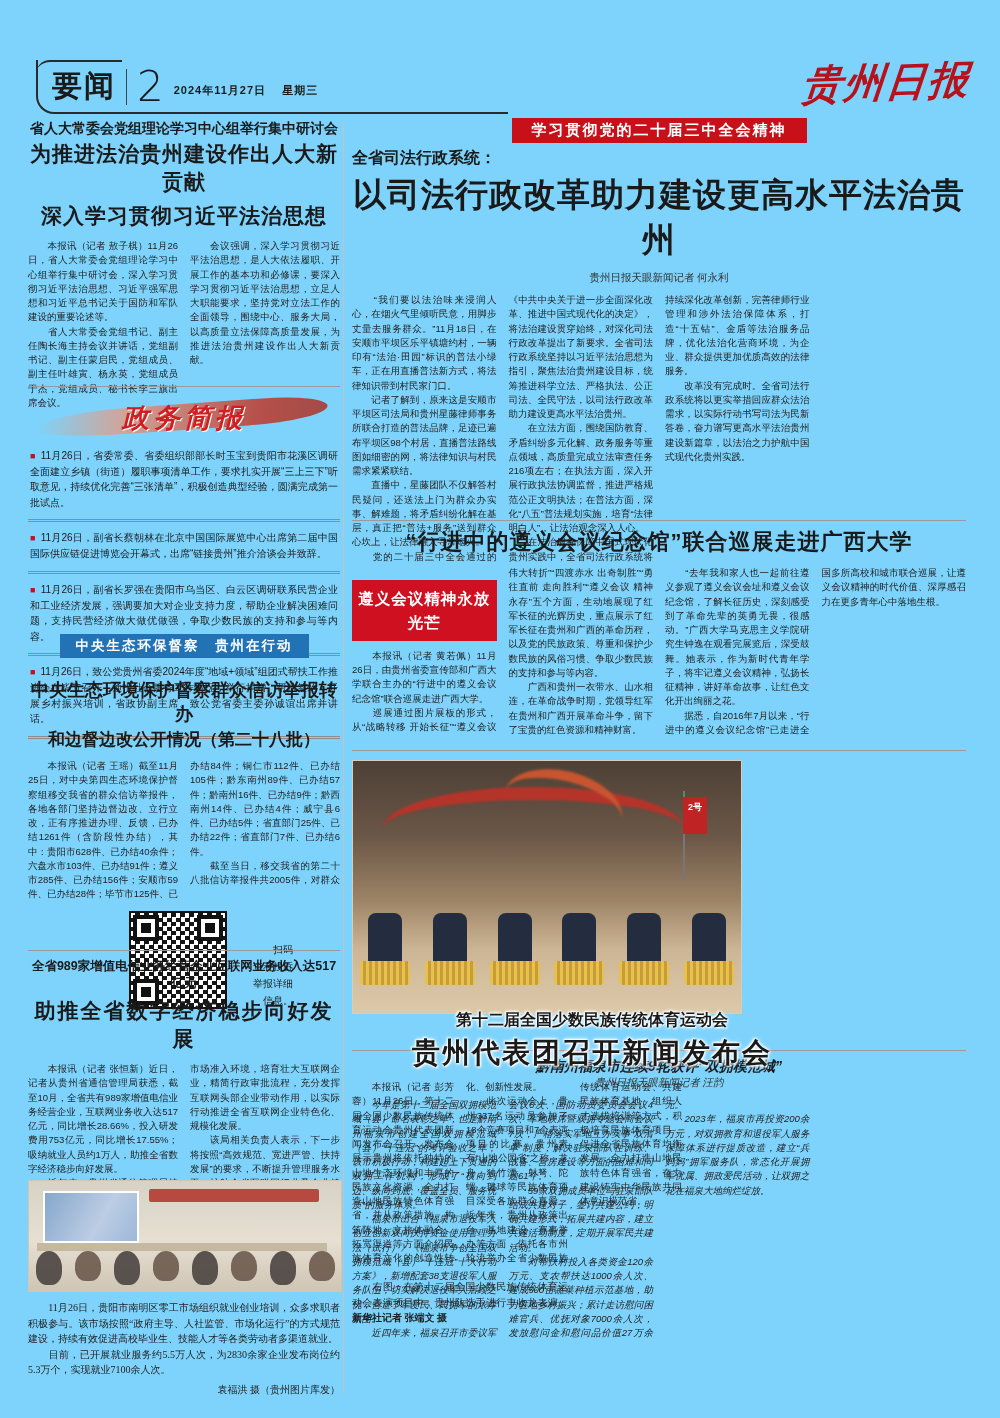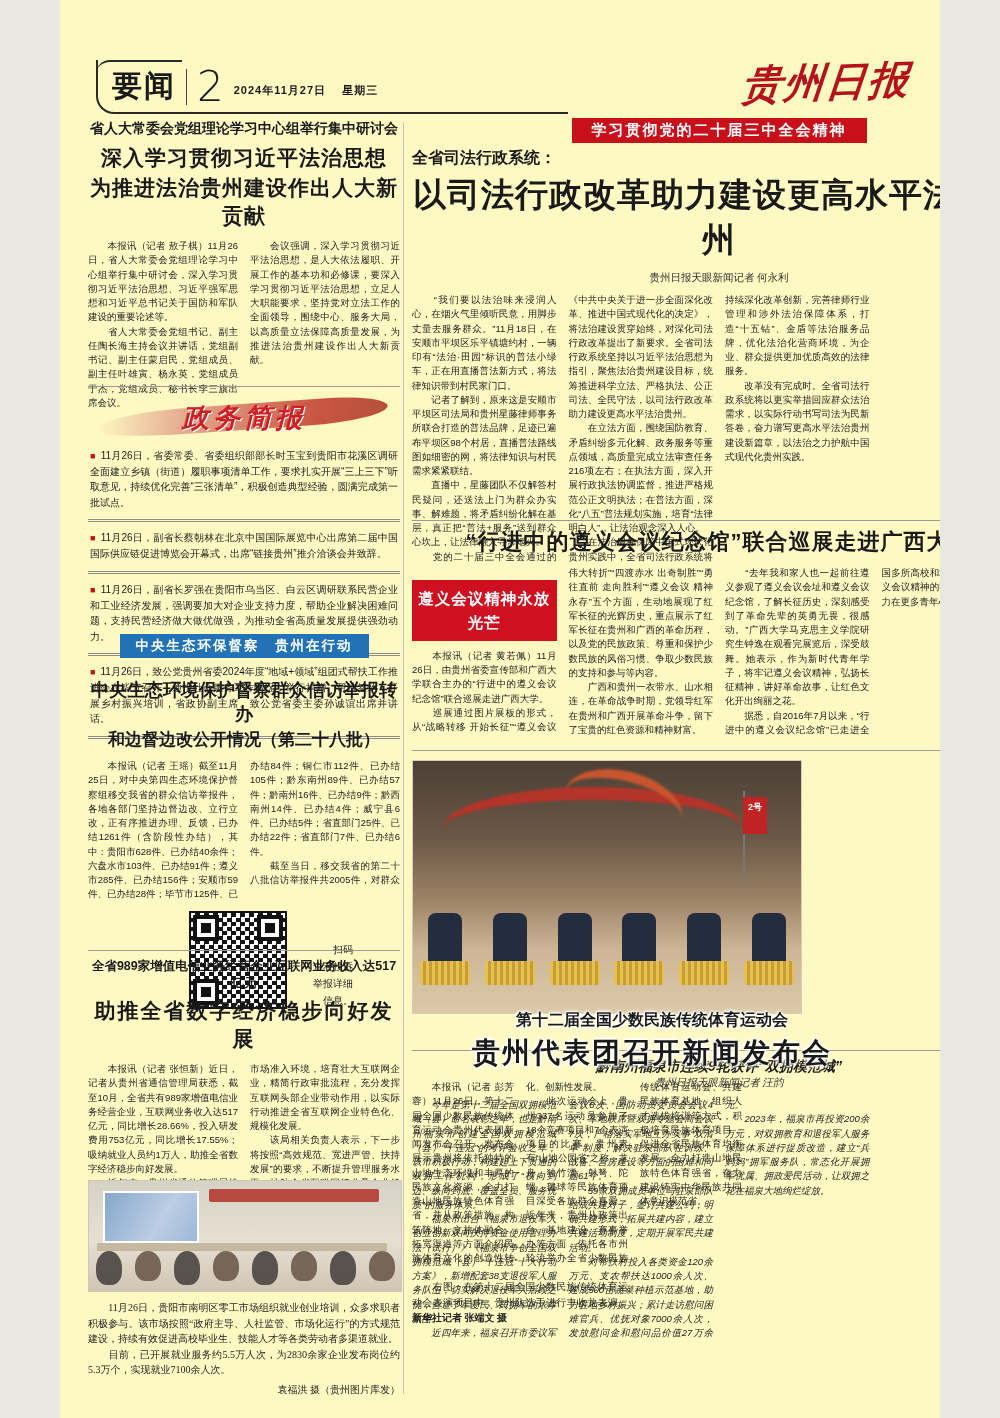--- a/index.html
+++ b/index.html
@@ -1,16 +1,16 @@
 <!DOCTYPE html>
 <html><head>
 <meta charset="utf-8">
 <style>
   html,body{margin:0;padding:0;background:#e9e7e2;}
-  .page{position:relative;width:880px;height:1418px;margin:0 auto;background:#fef9c3;
+  .page{position:relative;width:1000px;height:1418px;margin:0 auto;background:#7dd3fc;
         font-family:"Liberation Sans","DejaVu Sans",sans-serif;color:#1a1a1a;overflow:hidden;}
   .abs{position:absolute;}
   .body-text{font-size:9.5px;line-height:1.5;text-align:justify;white-space:pre-line;color:#222;}
   .cols-2{column-count:2;column-gap:12px;column-fill:auto;}
   .cols-4{column-count:4;column-gap:12px;column-fill:auto;}
   .hr{border-top:1px solid #9a9a9a;}
   .vr{border-left:1px solid #c2c2c2;}
   
   .hdr-left{display:flex;align-items:center;gap:10px;}
   .sec-name{font-size:30px;font-weight:900;letter-spacing:2px;}
@@ -96,36 +96,36 @@
       <span>2024年11月27日</span>
       　<span>星期三</span>
     </span>
   </div>
   <div class="abs masthead" style="right:30px;top:55px;">贵州日报</div>
 
   <div class="abs vr" style="left:343px;top:122px;height:1272px;"></div>
 
   <div class="abs" style="left:28px;top:120px;width:312px;">
     <div class="kicker" style="font-size:14px;">省人大常委会党组理论学习中心组举行集中研讨会</div>
+    <div class="h-main" style="font-size:21px;margin-top:2px;">为推进法治贵州建设作出人大新贡献</div>
     <div class="h-main" style="font-size:21px;margin-top:6px;">深入学习贯彻习近平法治思想</div>
-    <div class="h-main" style="font-size:21px;margin-top:2px;">为推进法治贵州建设作出人大新贡献</div>
     <div class="body-text cols-2" style="margin-top:9px;height:172px;">　　本报讯（记者 敖子棋）11月26日，省人大常委会党组理论学习中心组举行集中研讨会，深入学习贯彻习近平法治思想、习近平强军思想和习近平总书记关于国防和军队建设的重要论述等。
 　　省人大常委会党组书记、副主任陶长海主持会议并讲话，党组副书记、副主任蒙启民，党组成员、副主任叶雄寅、杨永英，党组成员于杰，党组成员、秘书长李三旗出席会议。
 　　会议强调，深入学习贯彻习近平法治思想，是人大依法履职、开展工作的基本功和必修课，要深入学习贯彻习近平法治思想，立足人大职能要求，坚持党对立法工作的全面领导，围绕中心、服务大局，以高质量立法保障高质量发展，为推进法治贵州建设作出人大新贡献。</div>
   </div>
   <div class="abs hr" style="left:28px;top:386px;width:312px;"></div>
 
   <div class="abs" style="left:28px;top:392px;width:312px;">
     <div style="position:relative;height:48px;text-align:center;">
       <div class="ribbon"></div>
       <div class="briefing-title" style="padding-top:8px;">政务简报</div>
     </div>
     <div class="brief-item"><span class="sq">■</span><span>11月26日，省委常委、省委组织部部长时玉宝到贵阳市花溪区调研全面建立乡镇（街道）履职事项清单工作，要求扎实开展“三上三下”听取意见，持续优化完善“三张清单”，积极创造典型经验，圆满完成第一批试点。</span></div>
     <div class="brief-item"><span class="sq">■</span><span>11月26日，副省长蔡朝林在北京中国国际展览中心出席第二届中国国际供应链促进博览会开幕式，出席“链接贵州”推介洽谈会并致辞。</span></div>
-    <div class="brief-item"><span class="sq">■</span><span>11月26日，副省长罗强在贵阳市乌当区、白云区调研联系民营企业和工业经济发展，强调要加大对企业支持力度，帮助企业解决困难问题，支持民营经济做大做优做强，为推动全省高质量发展提供强劲动力。</span></div>
+    <div class="brief-item"><span class="sq">■</span><span>11月26日，副省长罗强在贵阳市乌当区、白云区调研联系民营企业和工业经济发展，强调要加大对企业支持力度，帮助企业解决困难问题，支持民营经济做大做优做强，争取少数民族的支持和参与等内容。</span></div>
     <div class="brief-item"><span class="sq">■</span><span>11月26日，致公党贵州省委2024年度“地域+领域”组团式帮扶工作推进会在毕节召开，通报社会服务工作情况，举行捐赠、帮扶签约，开展乡村振兴培训，省政协副主席、致公党省委主委孙诚谊出席并讲话。</span></div>
   </div>
 
   <div class="abs" style="left:28px;top:634px;width:312px;">
     <div style="text-align:center;">
       <span class="blue-banner">中央生态环保督察　贵州在行动</span>
     </div>
     <div class="h-serif" style="font-size:18px;margin-top:20px;">中央生态环境保护督察群众信访举报转办</div>
     <div class="h-serif" style="font-size:17px;margin-top:2px;">和边督边改公开情况（第二十八批）</div>
     <div class="body-text cols-2" style="margin-top:8px;height:146px;">　　本报讯（记者 王瑶）截至11月25日，对中央第四生态环境保护督察组移交我省的群众信访举报件，各地各部门坚持边督边改、立行立改，正有序推进办理、反馈，已办结1261件（含阶段性办结），其中：贵阳市628件、已办结40余件；六盘水市103件、已办结91件；遵义市285件、已办结156件；安顺市59件、已办结28件；毕节市125件、已办结84件；铜仁市112件、已办结105件；黔东南州89件、已办结57件；黔南州16件、已办结9件；黔西南州14件、已办结4件；威宁县6件、已办结5件；省直部门25件、已办结22件；省直部门7件、已办结6件。

